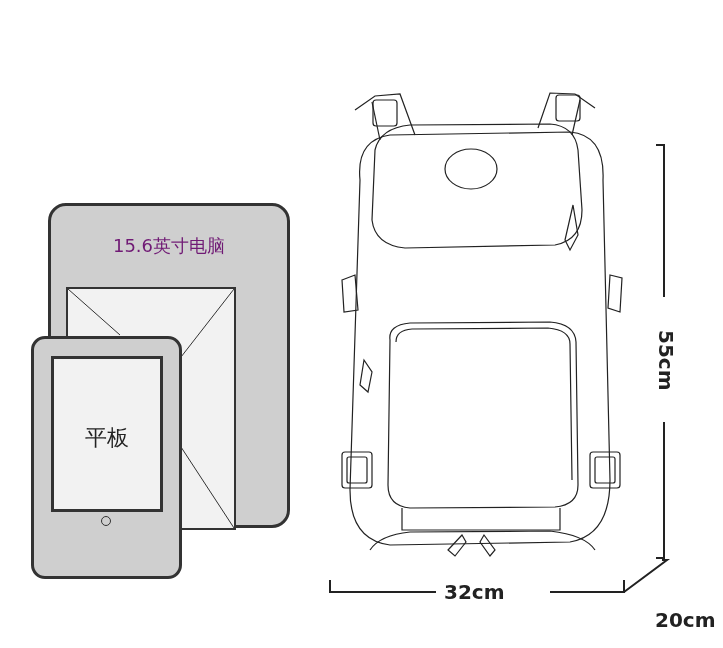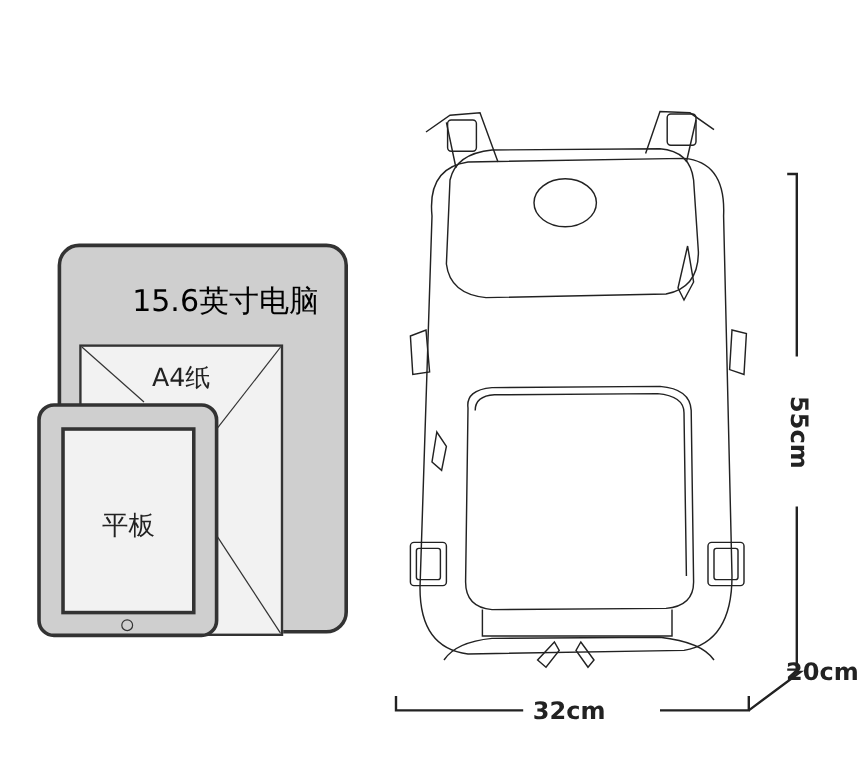--- a/index.html
+++ b/index.html
@@ -1,41 +1,40 @@
 <!DOCTYPE html>
 <html><head>
 <meta charset="utf-8">
 <style>
   html, body { margin: 0; padding: 0; background: #ffffff; }
   body { width: 723px; height: 648px; position: relative; overflow: hidden; font-family: "DejaVu Sans", sans-serif; }
   .abs { position: absolute; }
   .laptop { left: 48px; top: 203px; width: 242px; height: 325px; background: #cfcfcf; border: 3px solid #333; border-radius: 18px; box-sizing: border-box; }
-  .laptop-label { left: 0; width: 100%; top: 28px; text-align: center; font-size: 25px; color: #000000; margin-left: 19px; }
+  .laptop-label { left: 0; width: 100%; top: 28px; text-align: center; font-size: 18px; color: #701a75; }
   .a4 { left: 66px; top: 287px; width: 170px; height: 243px; background: #f2f2f2; border: 2px solid #333; box-sizing: border-box; }
   .a4-label { left: 0; width: 100%; top: 12px; text-align: center; font-size: 21px; color: #222; }
-  .tablet { left: 31px; top: 336px; width: 151px; height: 195px; background: #cfcfcf; border: 3px solid #333; border-radius: 14px; box-sizing: border-box; }
+  .tablet { left: 31px; top: 336px; width: 151px; height: 243px; background: #cfcfcf; border: 3px solid #333; border-radius: 14px; box-sizing: border-box; }
   .tablet-screen { left: 17px; top: 17px; width: 112px; height: 156px; background: #f2f2f2; border: 3px solid #333; box-sizing: border-box; }
   .tablet-label { left: 0; width: 100%; top: 64px; text-align: center; font-size: 22px; color: #222; }
   .home-btn { left: 67px; top: 177px; width: 8px; height: 8px; border: 1.5px solid #333; border-radius: 50%; }
   .dim { font-family: "DejaVu Sans", sans-serif; font-weight: bold; font-size: 20px; color: #222; }
 </style>
 </head>
 <body>
 
 <div class="abs laptop">
   <div class="abs laptop-label">15.6英寸电脑</div>
 </div>
 
 <div class="abs a4">
   <svg class="abs" style="left:0;top:0" width="166" height="239">
     <line x1="0" y1="0" x2="52" y2="46" stroke="#333" stroke-width="1"></line>
     <line x1="166" y1="0" x2="113" y2="68" stroke="#333" stroke-width="1"></line>
     <line x1="113" y1="158" x2="166" y2="239" stroke="#333" stroke-width="1"></line>
   </svg>
-  <div class="abs a4-label">A4纸</div>
 </div>
 
 <div class="abs tablet">
   <div class="abs tablet-screen">
     <div class="abs tablet-label">平板</div>
   </div>
   <div class="abs home-btn"></div>
 </div>
 
 <svg class="abs" style="left:320px;top:80px" width="320" height="480" viewBox="0 0 320 480" fill="none" stroke="#222" stroke-width="1.2">
@@ -84,13 +83,13 @@
 
 <svg class="abs" style="left:328px;top:578px" width="300" height="20">
   <path d="M2 2 L2 14 L108 14" stroke="#222" stroke-width="2" fill="none"></path>
   <path d="M222 14 L296 14 L296 2" stroke="#222" stroke-width="2" fill="none"></path>
 </svg>
 <div class="abs dim" style="left:444px;top:580px">32cm</div>
 
 <svg class="abs" style="left:622px;top:555px" width="50" height="40">
   <path d="M2 37 L45 5 L40 5" stroke="#222" stroke-width="2" fill="none"></path>
 </svg>
-<div class="abs dim" style="left:655px;top:548px">20cm</div>
+<div class="abs dim" style="left:655px;top:608px">20cm</div>
 
 </body></html>

